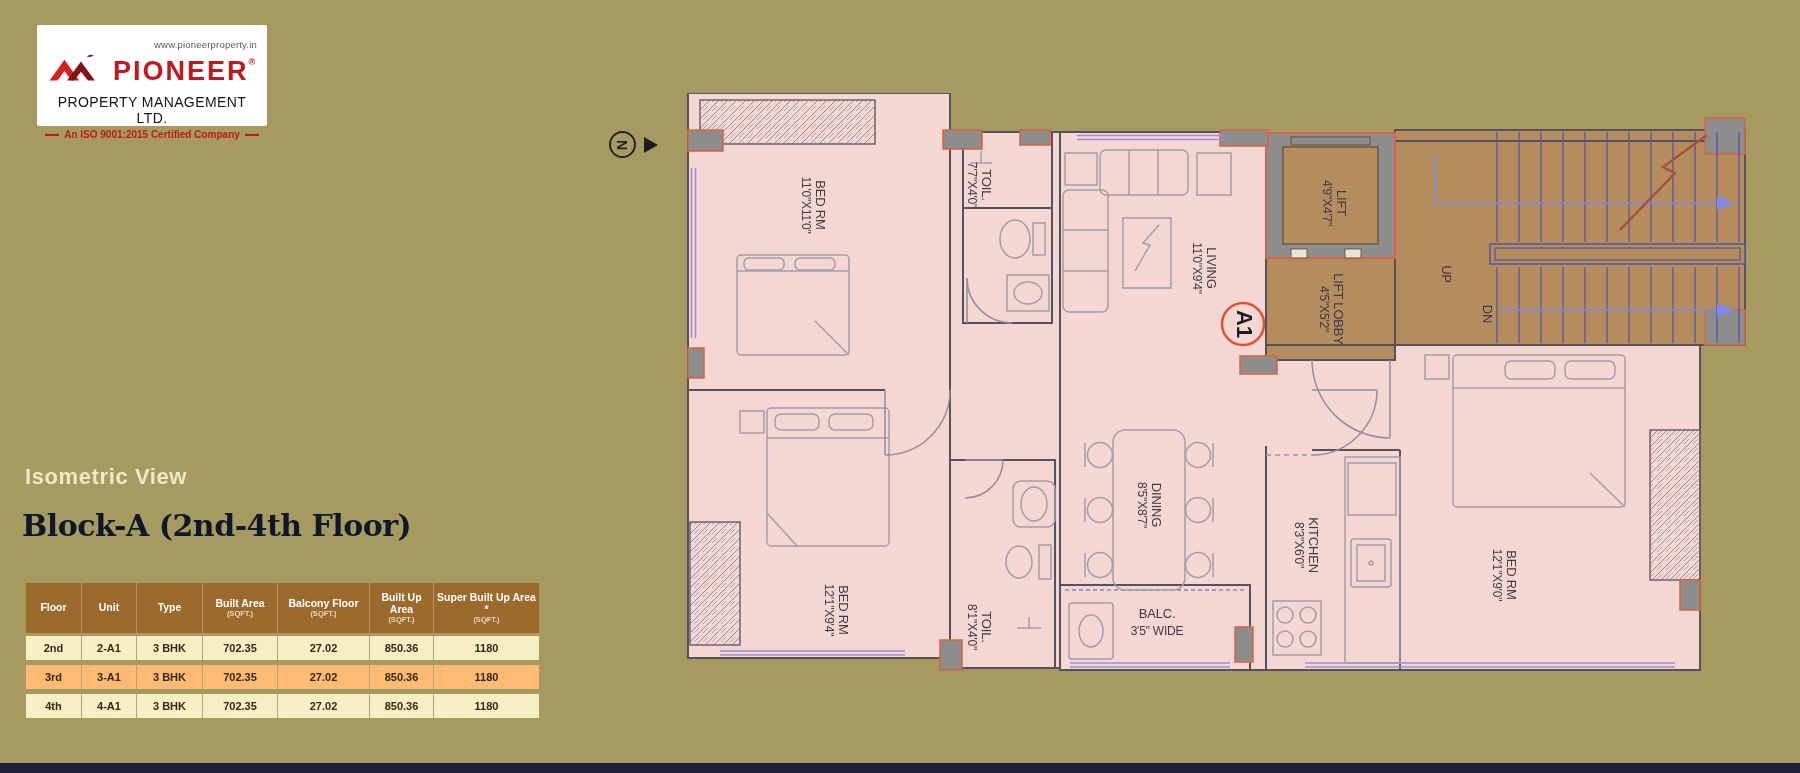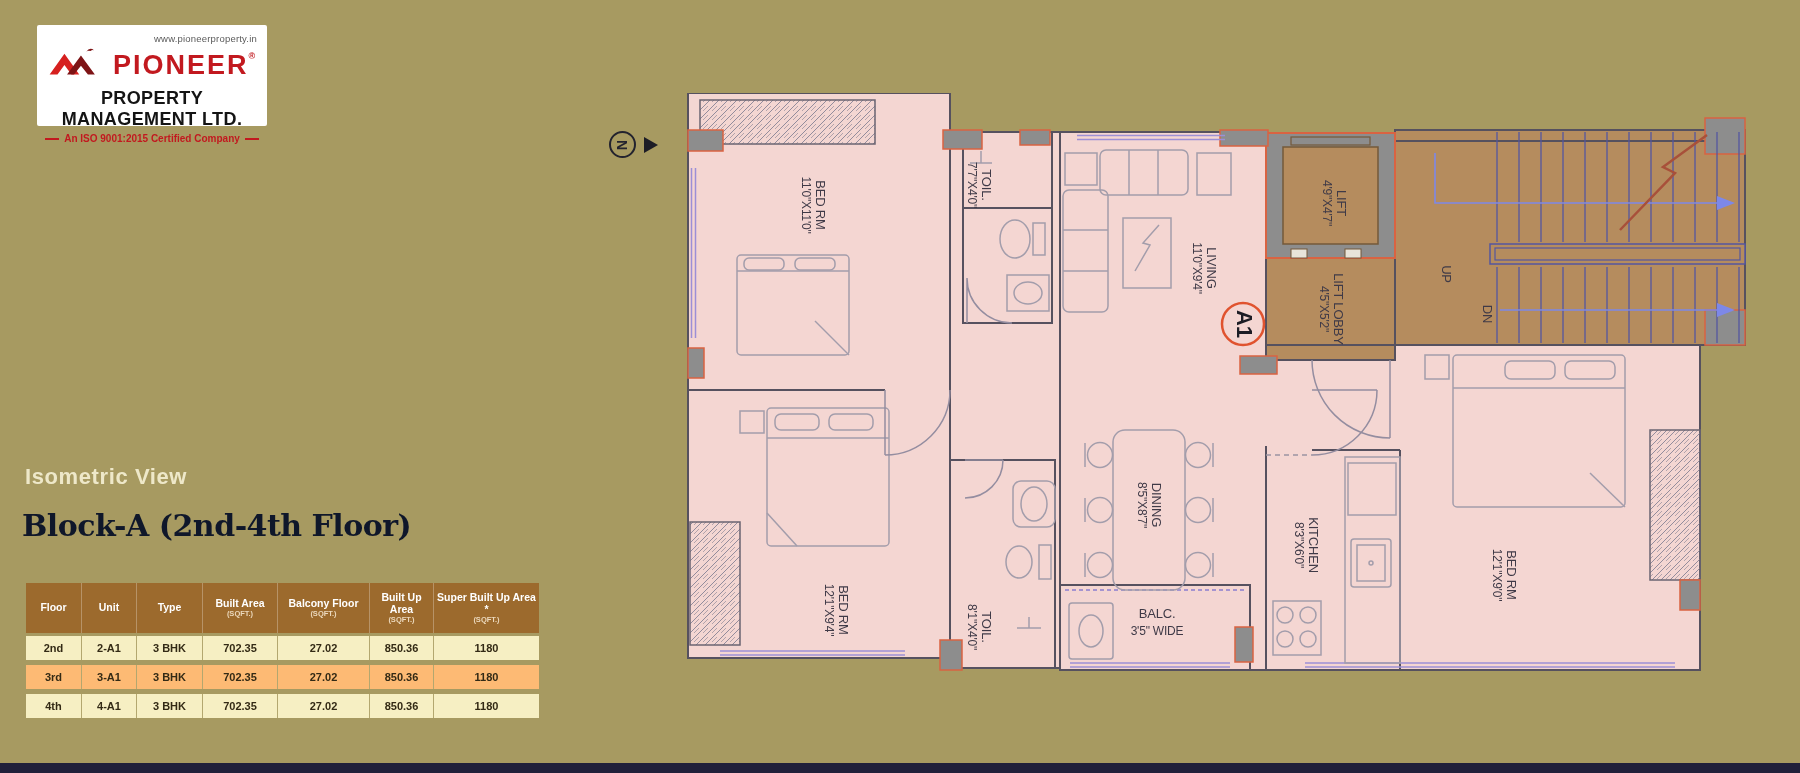--- a/index.html
+++ b/index.html
@@ -1,27 +1,27 @@
 <!DOCTYPE html>
 <html><head>
 <meta charset="utf-8">
 <style>
   html,body{margin:0;padding:0;background:#8e8350;}
   .stage{position:relative;width:1800px;height:773px;background:#a79a61;overflow:hidden;
          font-family:"Liberation Sans",sans-serif;}
   
   .logo-box{position:absolute;left:37px;top:25px;width:230px;height:101px;background:#ffffff;
-            border-radius:2px;padding:8px 8px 4px 8px;box-sizing:border-box;}
+            border-radius:2px;padding:14px 8px 4px 8px;box-sizing:border-box;}
   .logo-site{font-size:9.5px;color:#5a5a5a;text-align:right;letter-spacing:.2px;margin-right:2px;}
   .logo-mid{display:flex;align-items:center;margin-top:1px;}
   .logo-roof{width:58px;height:40px;flex:0 0 auto;}
   .logo-brand{font-size:27px;font-weight:bold;color:#c2191f;letter-spacing:2px;line-height:1;
               margin-left:10px;}
   .logo-reg{font-size:9px;vertical-align:top;color:#c2191f;}
-  .logo-sub{font-size:18px;font-weight:bold;color:#141414;text-align:center;letter-spacing:.4px;
+  .logo-sub{font-size:14px;font-weight:normal;color:#141414;text-align:center;letter-spacing:.4px;
             margin-top:3px;}
   .logo-iso{display:flex;align-items:center;justify-content:center;gap:5px;margin-top:3px;}
   .logo-iso .bar{height:2px;width:26px;background:#c2191f;}
   .logo-iso .txt{font-size:10px;font-weight:bold;color:#c2191f;white-space:nowrap;}
   
   .eyebrow{position:absolute;left:25px;top:464px;font-size:22px;font-weight:600;color:#eee8c9;
            letter-spacing:.6px;}
   .big-title{position:absolute;left:22px;top:508px;font-family:"DejaVu Serif",serif;font-weight:700;
              font-size:30px;color:#0f172a;letter-spacing:-.5px;white-space:nowrap;}
   

